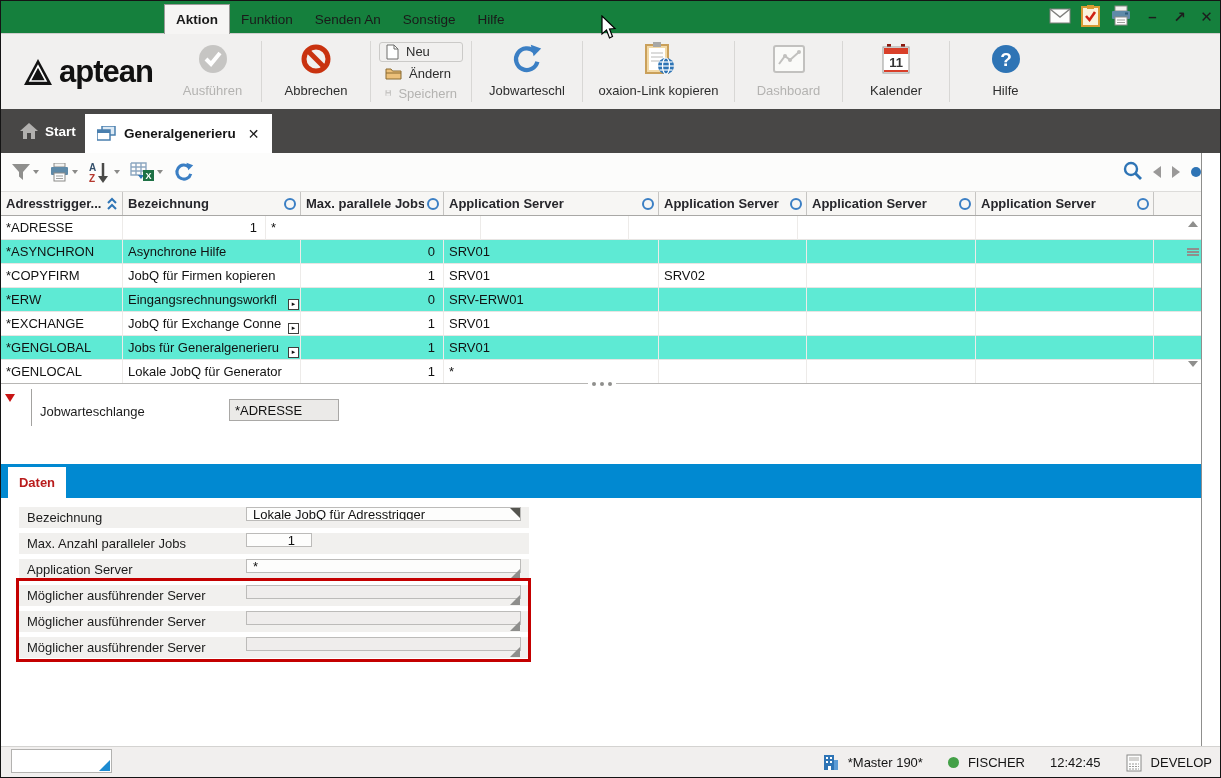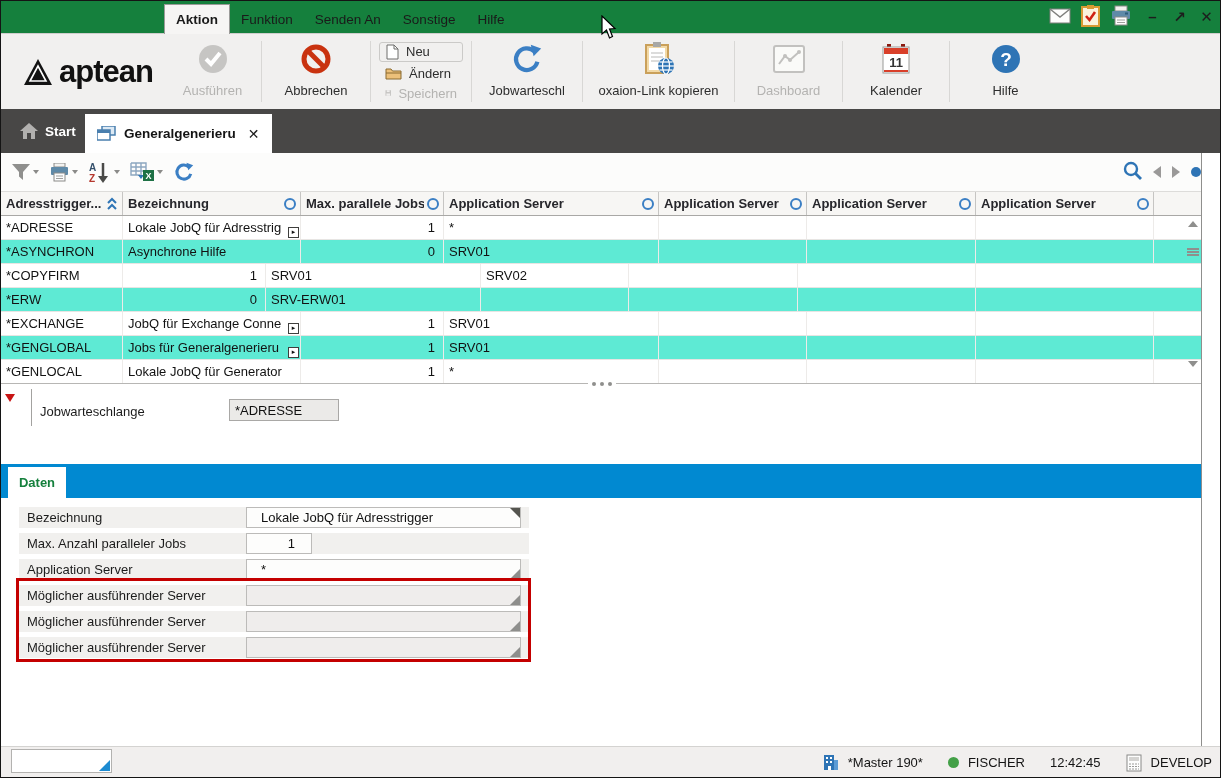--- a/index.html
+++ b/index.html
@@ -76,27 +76,27 @@
   .dot{width:4px;height:4px;background:#8f8f8d;border-radius:50%}
   .key-marker{position:absolute;left:4px;top:393px;width:0;height:0;border-left:5px solid transparent;border-right:5px solid transparent;border-top:8px solid #c81414}
   .key-vline{position:absolute;left:30px;top:388px;width:1px;height:37px;background:#a3a2a0}
   .key-label{position:absolute;left:39px;top:403px;font-size:13px;color:#1c1c1c}
   .key-input{position:absolute;left:228px;top:398px;width:110px;height:22px;box-sizing:border-box;background:#ebeae8;
     border:1px solid #a9a8a6;font-size:13px;padding:0 5px;color:#111;font-family:inherit}
 
   
   .bluebar{position:absolute;left:0;top:463px;width:1200px;height:34px;background:#0189d1}
   .daten-tab{position:absolute;left:7px;top:466px;width:58px;height:31px;background:#fff;display:flex;align-items:center;
-    justify-content:center;font-weight:bold;font-size:13px;color:#15803d}
+    justify-content:center;font-weight:bold;font-size:13px;color:#b91c1c}
 
   
   .frow{position:absolute;left:18px;width:510px;height:21px;background:#f1f0ee}
   .flabel{position:absolute;left:8px;top:0;line-height:21px;font-size:13px;color:#1c1c1c;white-space:nowrap}
-  .finput{position:absolute;left:227px;top:0;width:275px;height:21px;box-sizing:border-box;border:1px solid #bcbbb9;
-    background:#fdfdfc;font-size:13px;padding:0 14px;color:#111;font-family:inherit}
+  .finput{position:absolute;left:227px;top:0;width:275px;height:14px;box-sizing:border-box;border:1px solid #bcbbb9;
+    background:#fdfdfc;font-size:13px;padding:0 6px;color:#111;font-family:inherit}
   .finput.empty{background:#efedec}
   .finput.num{width:66px;text-align:right;padding-right:16px}
   .ftri{position:absolute;width:0;height:0}
   .ftri.b{left:491px;top:10px;border-left:10px solid transparent;border-bottom:10px solid #8e8e8c}
   .ftri.t{left:491px;top:1px;border-left:10px solid transparent;border-top:10px solid #55554f}
   .redbox{position:absolute;left:15px;top:577px;width:515px;height:84px;border:3px solid #c40000;box-sizing:border-box}
 
   
   .statusbar{position:absolute;left:0;top:745px;width:100%;height:33px;background:#f1efee;border-top:1px solid #d4d3d1;box-sizing:border-box}
   .status-input{position:absolute;left:10px;top:748px;width:101px;height:24px;box-sizing:border-box;background:#fff;border:1px solid #b3b2b0}
@@ -377,49 +377,50 @@
       </div>
       <div class="hc" style="flex:0 0 178px">
         <span class="t">Application Server</span>
           <span class="ocirc"></span>
       </div>
       <div class="hc" style="flex:1;border-right:none"></div>
     </div>
 
     <div class="gr">
       <div class="gc" style="flex:0 0 122px">*ADRESSE</div>
-      <div class="gc" style="flex:0 0 178px"><span>Lokale JobQ für Adresstrig</span><span class="trunc">▸</span></div>
       <div class="gc num" style="flex:0 0 143px">1</div>
       <div class="gc" style="flex:0 0 215px">*</div>
       <div class="gc" style="flex:0 0 148px"></div>
       <div class="gc" style="flex:0 0 169px"></div>
       <div class="gc" style="flex:0 0 178px"></div>
       <div class="gc" style="flex:1;border-right:none"></div>
     </div>
     <div class="gr alt">
       <div class="gc" style="flex:0 0 122px">*ASYNCHRON</div>
       <div class="gc" style="flex:0 0 178px">Asynchrone Hilfe</div>
       <div class="gc num" style="flex:0 0 143px">0</div>
       <div class="gc" style="flex:0 0 215px">SRV01</div>
       <div class="gc" style="flex:0 0 148px"></div>
       <div class="gc" style="flex:0 0 169px"></div>
       <div class="gc" style="flex:0 0 178px"></div>
       <div class="gc" style="flex:1;border-right:none"></div>
     </div>
     <div class="gr">
       <div class="gc" style="flex:0 0 122px">*COPYFIRM</div>
+      <div class="gc" style="flex:0 0 178px">JobQ für Firmen kopieren</div>
       <div class="gc num" style="flex:0 0 143px">1</div>
       <div class="gc" style="flex:0 0 215px">SRV01</div>
       <div class="gc" style="flex:0 0 148px">SRV02</div>
       <div class="gc" style="flex:0 0 169px"></div>
       <div class="gc" style="flex:0 0 178px"></div>
       <div class="gc" style="flex:1;border-right:none"></div>
     </div>
     <div class="gr alt">
       <div class="gc" style="flex:0 0 122px">*ERW</div>
+      <div class="gc" style="flex:0 0 178px"><span>Eingangsrechnungsworkfl</span><span class="trunc">▸</span></div>
       <div class="gc num" style="flex:0 0 143px">0</div>
       <div class="gc" style="flex:0 0 215px">SRV-ERW01</div>
       <div class="gc" style="flex:0 0 148px"></div>
       <div class="gc" style="flex:0 0 169px"></div>
       <div class="gc" style="flex:0 0 178px"></div>
       <div class="gc" style="flex:1;border-right:none"></div>
     </div>
     <div class="gr">
       <div class="gc" style="flex:0 0 122px">*EXCHANGE</div>
       <div class="gc" style="flex:0 0 178px"><span>JobQ für Exchange Conne</span><span class="trunc">▸</span></div>

